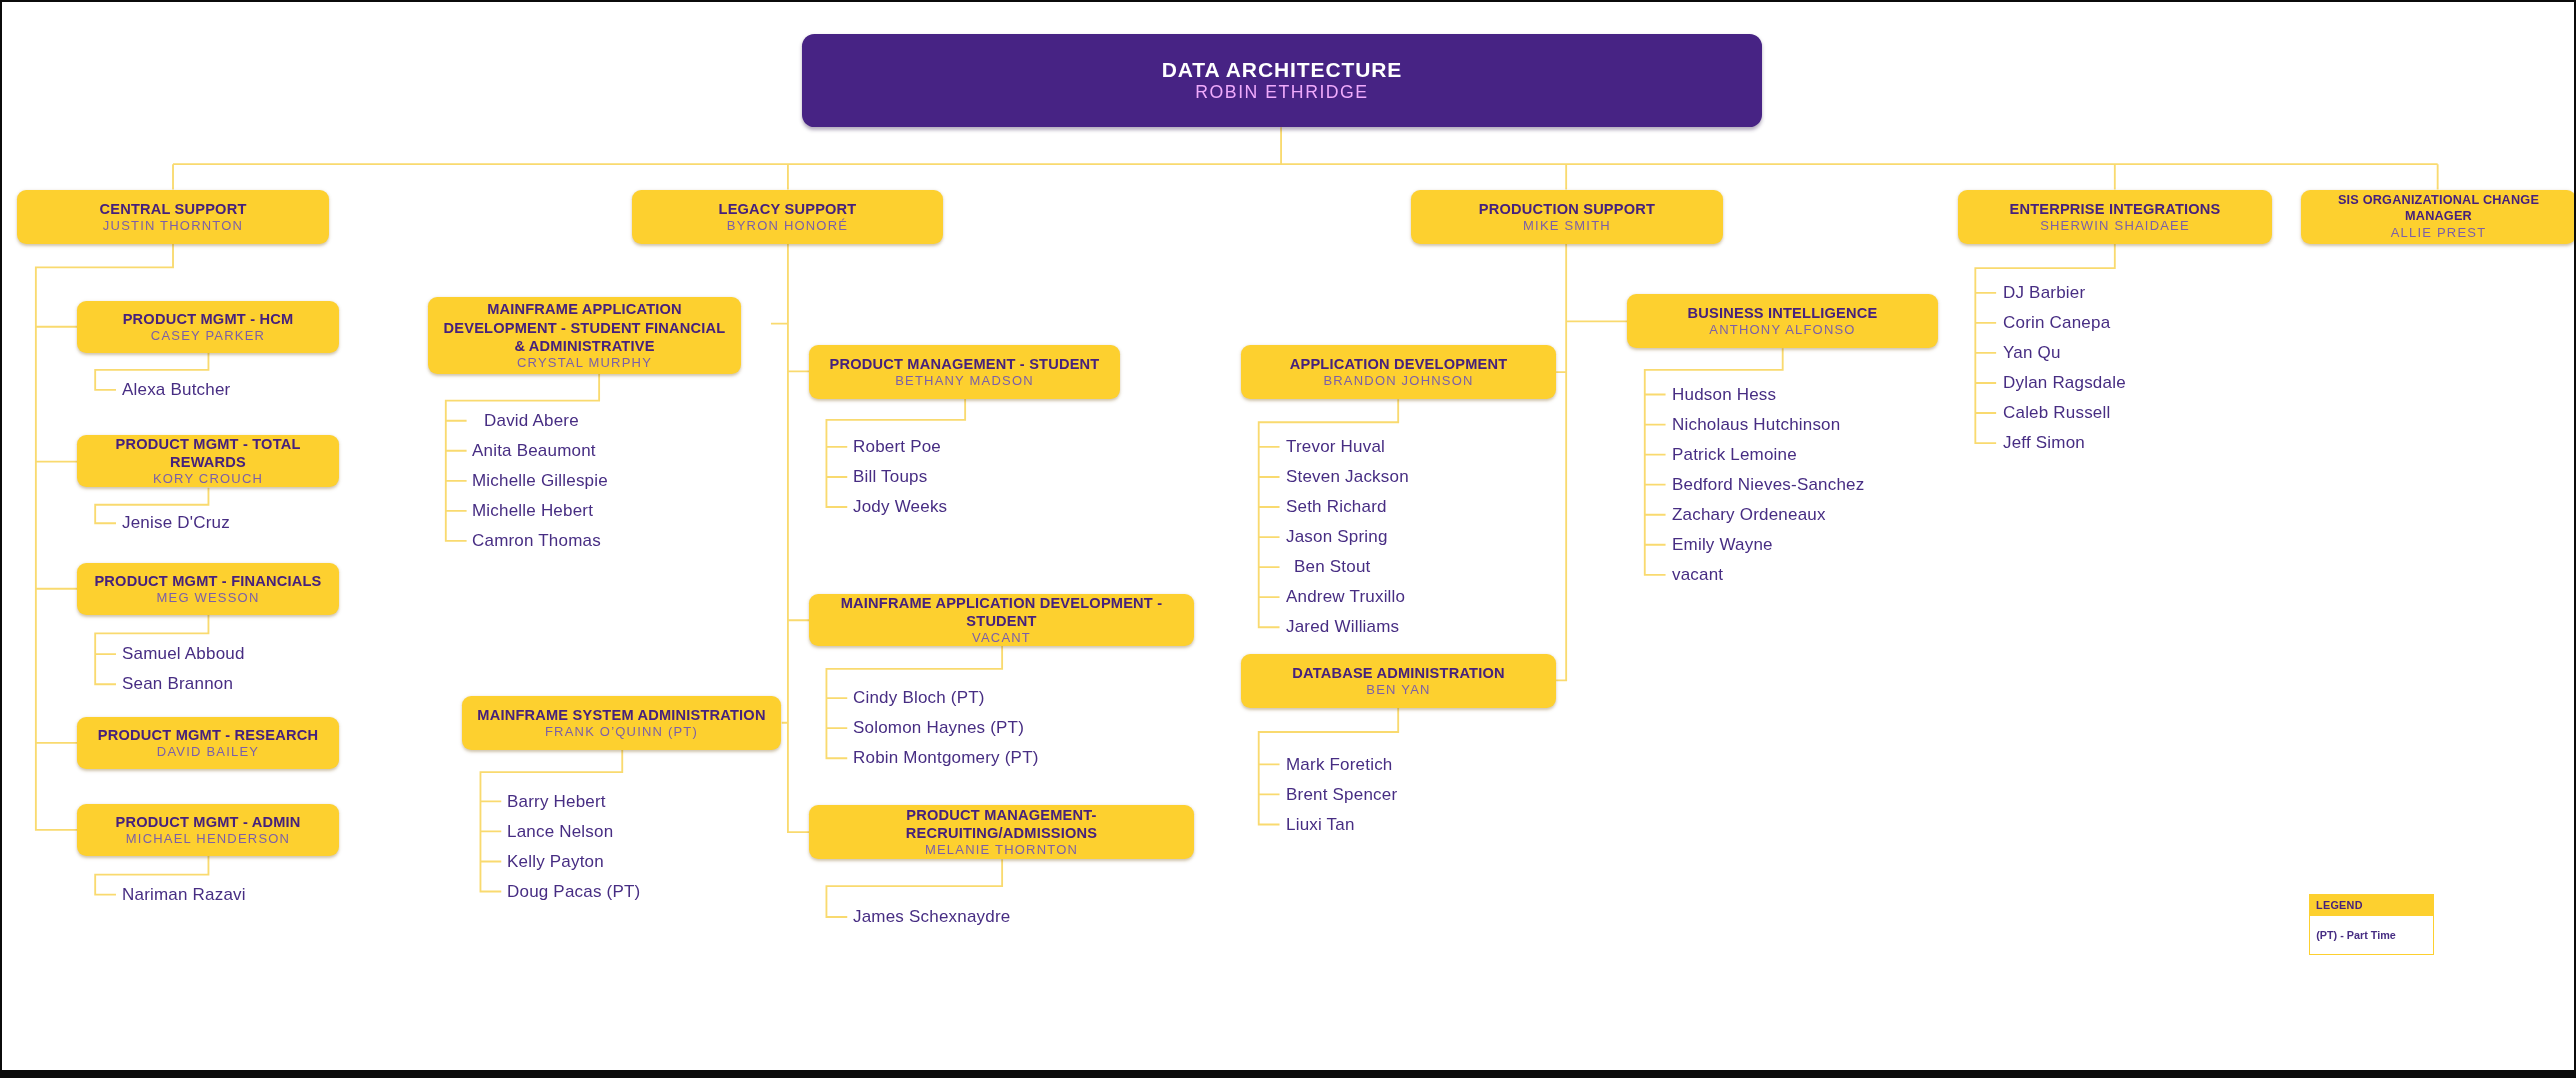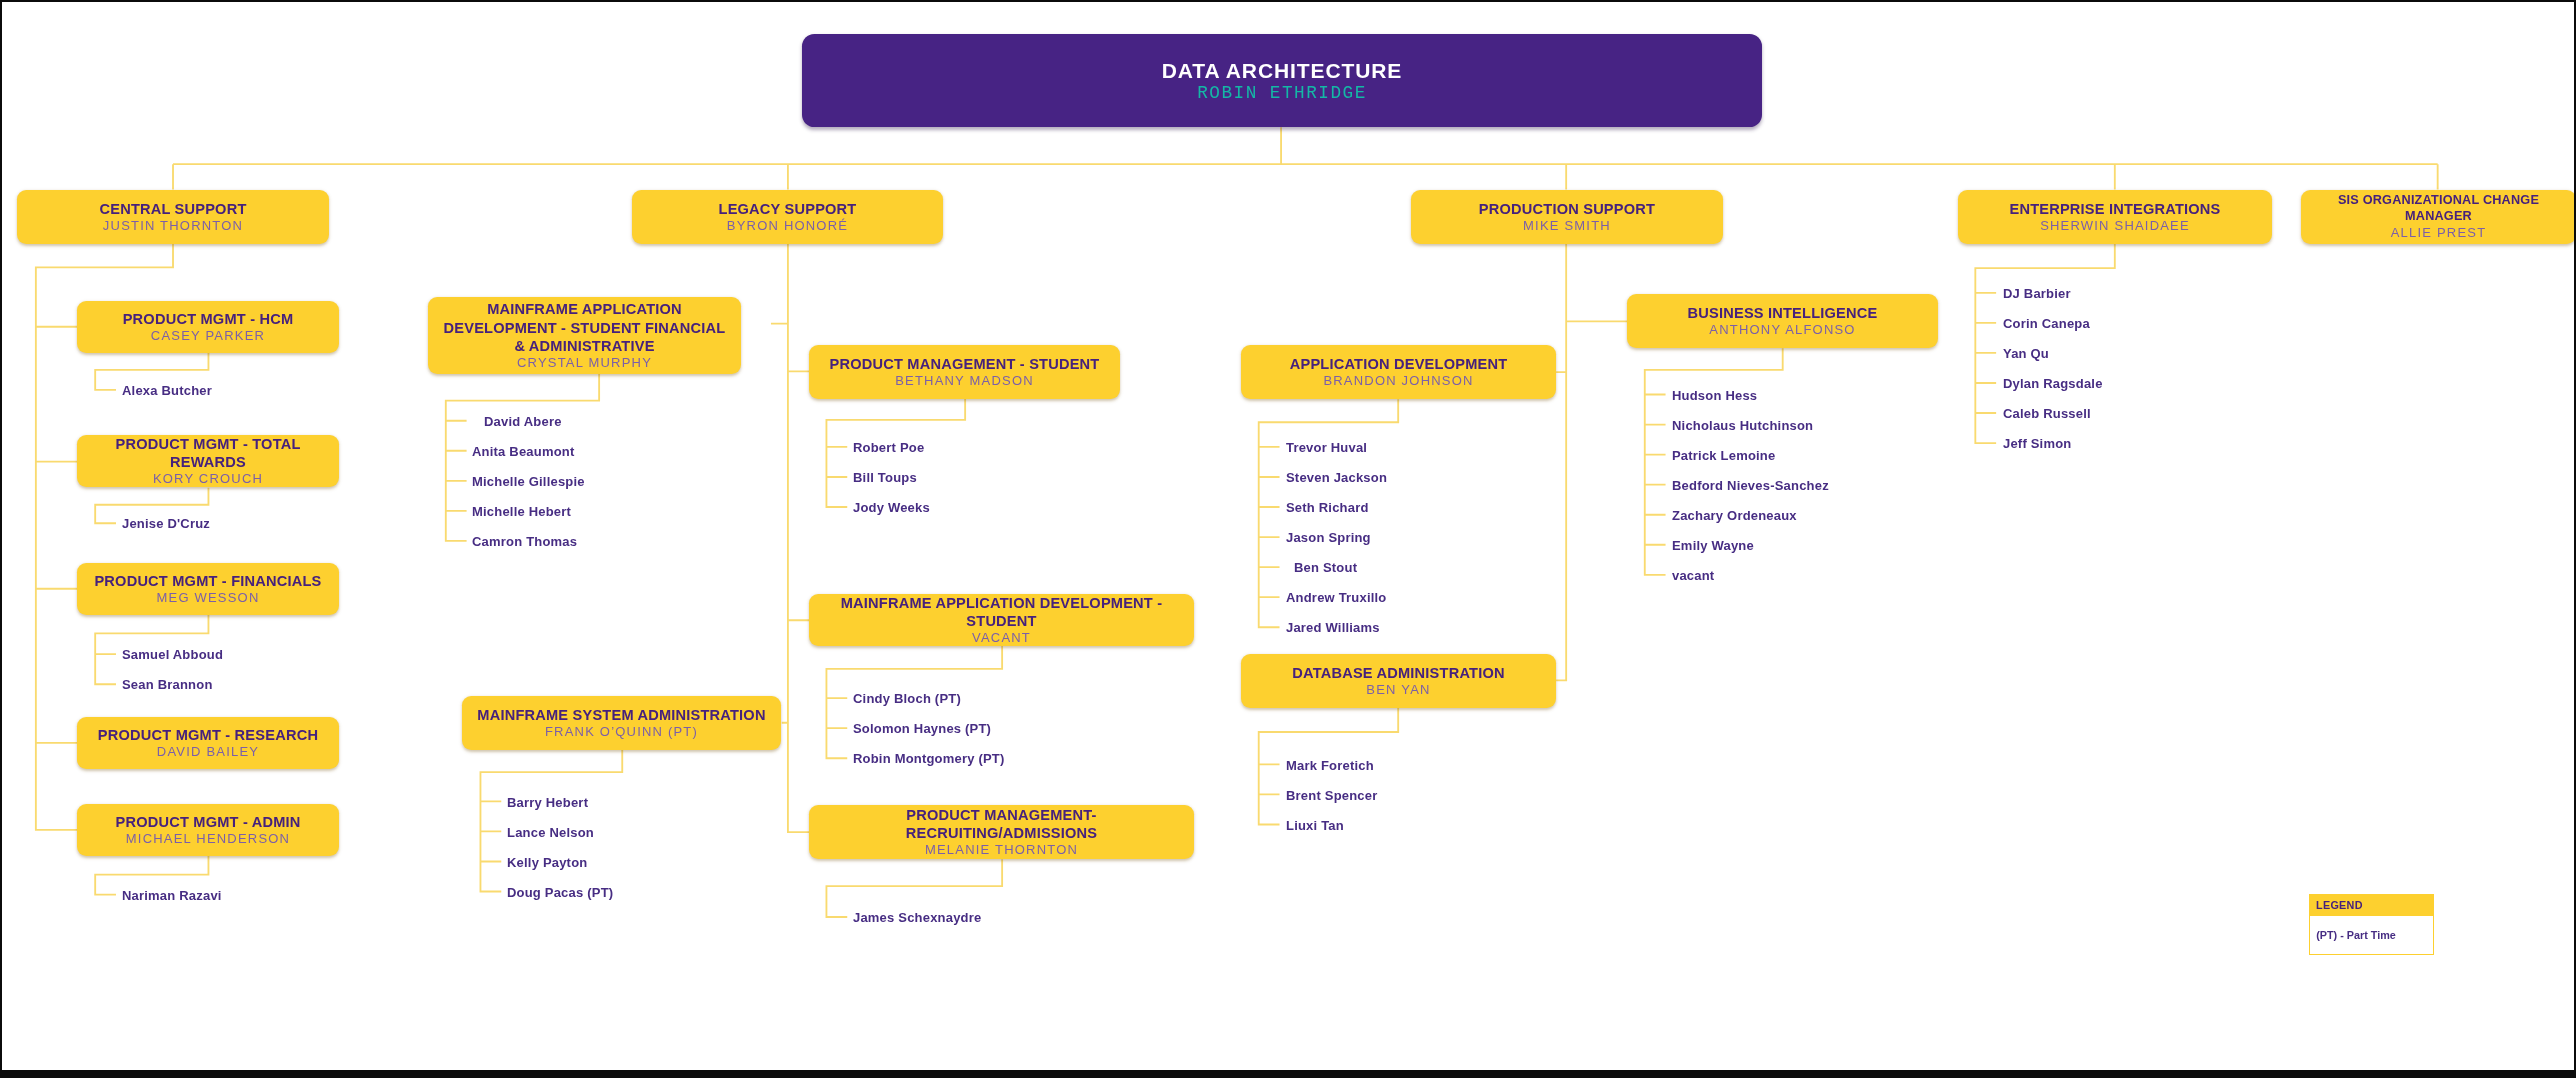--- a/index.html
+++ b/index.html
@@ -8,26 +8,26 @@
   .edge{position:absolute;background:#0b0b0b;}
   .edge-top{left:0;top:0;width:2576px;height:2.3px;}
   .edge-bottom{left:0;top:1070px;width:2576px;height:8.5px;}
   .edge-left{left:0;top:0;width:1.5px;height:1078px;}
   .edge-right{left:2574px;top:0;width:1.5px;height:1078px;}
   .wires{position:absolute;left:0;top:0;}
   .node{position:absolute;display:flex;flex-direction:column;align-items:center;justify-content:center;
         text-align:center;box-sizing:border-box;padding:4.6px 10.8px;gap:0;}
   .root-box{background:#472384;border-radius:12.3px;box-shadow:0 2.3px 3.9px rgba(40,20,70,.35);}
   .root-title{color:#ffffff;font-size:21px;font-weight:bold;letter-spacing:0.9px;}
-  .root-name{color:#14b8a6;font-size:17.7px;letter-spacing:1.5px;font-family:Liberation Mono, monospace;}
+  .root-name{color:#f0abfc;font-size:17.7px;letter-spacing:1.5px;}
   .gold-box{background:#FDD02F;border-radius:9.2px;box-shadow:0 1.5px 3.1px rgba(120,85,20,.35);}
   .box-title{color:#46217C;font-size:14.6px;font-weight:bold;letter-spacing:0.2px;line-height:1.25;}
   .box-title.sm{font-size:12.7px;}
   .box-name{color:#7B5FA9;font-size:13px;letter-spacing:1.2px;line-height:1.2;}
-  .leaf{position:absolute;transform:translateY(-50%);color:#472D83;font-size:13px;font-weight:bold;
+  .leaf{position:absolute;transform:translateY(-50%);color:#472D83;font-size:17px;font-weight:normal;
         letter-spacing:0.2px;white-space:nowrap;}
   .legend{position:absolute;left:2309px;top:894px;width:125px;}
   .legend-header{background:#FDD02F;height:22.4px;display:flex;align-items:center;padding-left:7px;
                  box-sizing:border-box;color:#46217C;font-weight:bold;font-size:10.8px;letter-spacing:0.3px;}
   .legend-body{background:#ffffff;border:1.5px solid #FDD02F;border-top:none;height:39px;display:flex;
                align-items:center;padding-left:6.2px;box-sizing:border-box;color:#472D83;
                font-weight:bold;font-size:10.8px;}
 </style>
 </head>
 <body>

